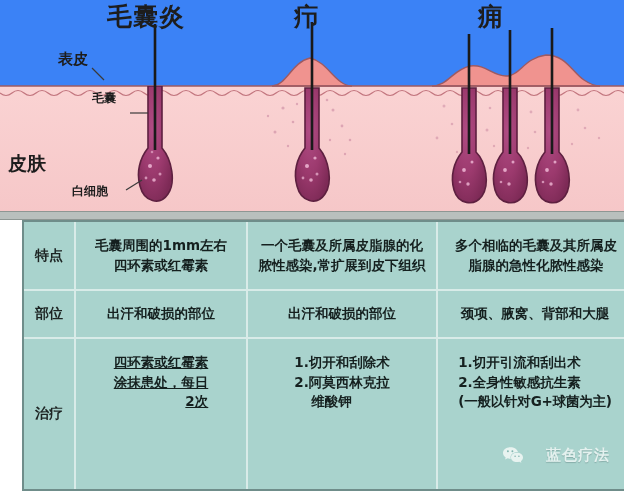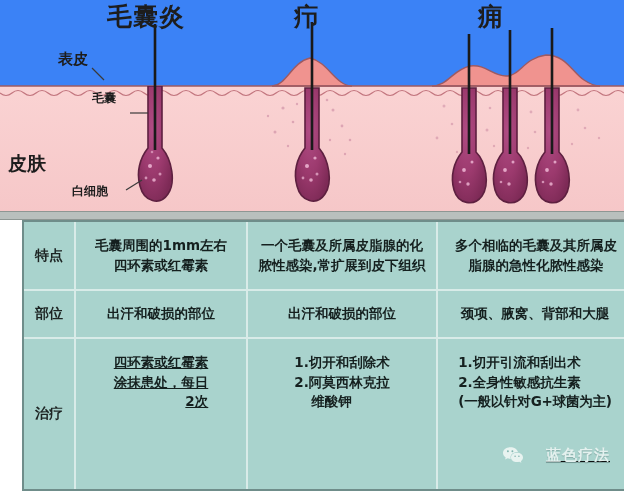--- a/index.html
+++ b/index.html
@@ -158,21 +158,20 @@
 
   
   #watermark {
     position: absolute;
     right: 22px;
     bottom: 24px;
     display: flex;
     align-items: center;
     gap: 22px;
     opacity: 0.92;
-    text-decoration: underline;
   }
   #watermark-label {
     font-size: 15px;
     font-weight: 600;
     color: #e9f4f2;
     letter-spacing: 1px;
     text-shadow: 0 1px 1px rgba(60,90,88,.35);
     font-family: "DejaVu Sans", "Liberation Sans", sans-serif;
   }
   #wechat-icon { display: block; }

